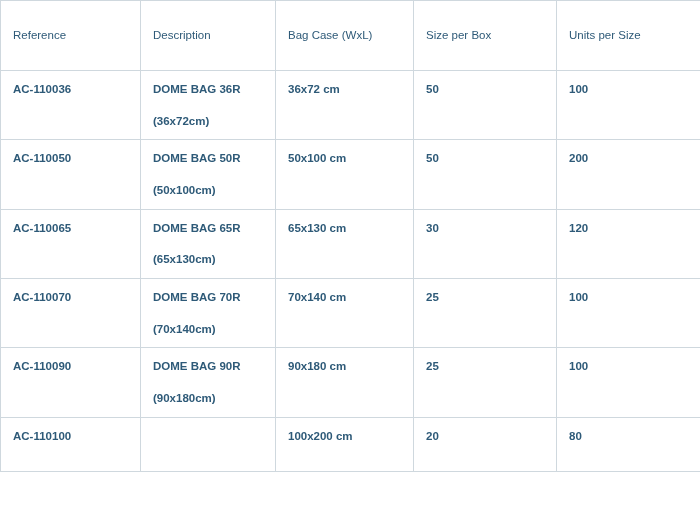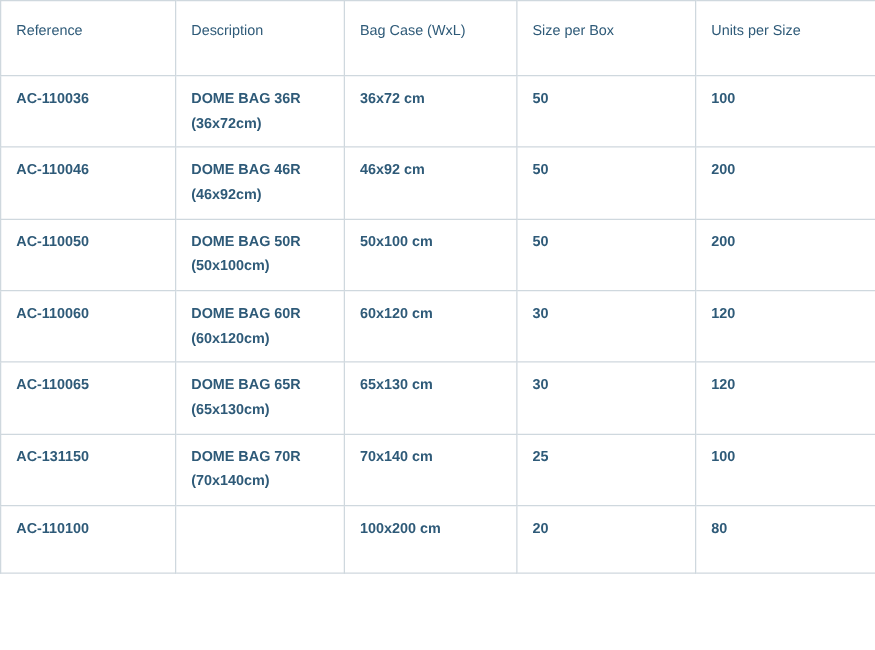--- a/index.html
+++ b/index.html
@@ -29,35 +29,35 @@
     padding: 10px 10px 10px 12px;
     text-align: left;
     vertical-align: top;
     font-size: 11.5px;
     font-weight: bold;
     color: #2e5a78;
     line-height: 1.45;
   }
   table.spec-table thead th {
     height: 34px;
-    padding-top: 16px;
+    padding-top: 26px;
     padding-bottom: 9px;
     color: #2e5a78;
     font-weight: normal;
   }
   table.spec-table tbody td {
     height: 33px;
   }
   col.c0 { width: 140px; }
   col.c1 { width: 135px; }
   col.c2 { width: 138px; }
   col.c3 { width: 143px; }
   col.c4 { width: 144px; }
   .cell-line { display: block; }
-  .cell-line + .cell-line { margin-top: 3px; }
+  .cell-line + .cell-line { margin-top: 15px; }
 </style>
 </head>
 <body>
 
 <div class="table-wrap">
   <table class="spec-table">
     <colgroup>
       <col class="c0">
         <col class="c1">
         <col class="c2">
@@ -78,66 +78,56 @@
         <td>AC-110036</td>
         <td>
           <span class="cell-line">DOME BAG 36R</span>
           <span class="cell-line">(36x72cm)</span>
         </td>
         <td>36x72 cm</td>
         <td>50</td>
         <td>100</td>
       </tr>
       <tr>
-        <td>AC-110046</td>
-        <td>
-          <span class="cell-line">DOME BAG 46R</span>
-          <span class="cell-line">(46x92cm)</span>
-        </td>
-        <td>46x92 cm</td>
-        <td>50</td>
-        <td>200</td>
-      </tr>
-      <tr>
         <td>AC-110050</td>
         <td>
           <span class="cell-line">DOME BAG 50R</span>
           <span class="cell-line">(50x100cm)</span>
         </td>
         <td>50x100 cm</td>
         <td>50</td>
         <td>200</td>
-      </tr>
-      <tr>
-        <td>AC-110060</td>
-        <td>
-          <span class="cell-line">DOME BAG 60R</span>
-          <span class="cell-line">(60x120cm)</span>
-        </td>
-        <td>60x120 cm</td>
-        <td>30</td>
-        <td>120</td>
       </tr>
       <tr>
         <td>AC-110065</td>
         <td>
           <span class="cell-line">DOME BAG 65R</span>
           <span class="cell-line">(65x130cm)</span>
         </td>
         <td>65x130 cm</td>
         <td>30</td>
         <td>120</td>
       </tr>
       <tr>
-        <td>AC-131150</td>
+        <td>AC-110070</td>
         <td>
           <span class="cell-line">DOME BAG 70R</span>
           <span class="cell-line">(70x140cm)</span>
         </td>
         <td>70x140 cm</td>
+        <td>25</td>
+        <td>100</td>
+      </tr>
+      <tr>
+        <td>AC-110090</td>
+        <td>
+          <span class="cell-line">DOME BAG 90R</span>
+          <span class="cell-line">(90x180cm)</span>
+        </td>
+        <td>90x180 cm</td>
         <td>25</td>
         <td>100</td>
       </tr>
       <tr>
         <td>AC-110100</td>
         <td>
           
           
         </td>
         <td>100x200 cm</td>

